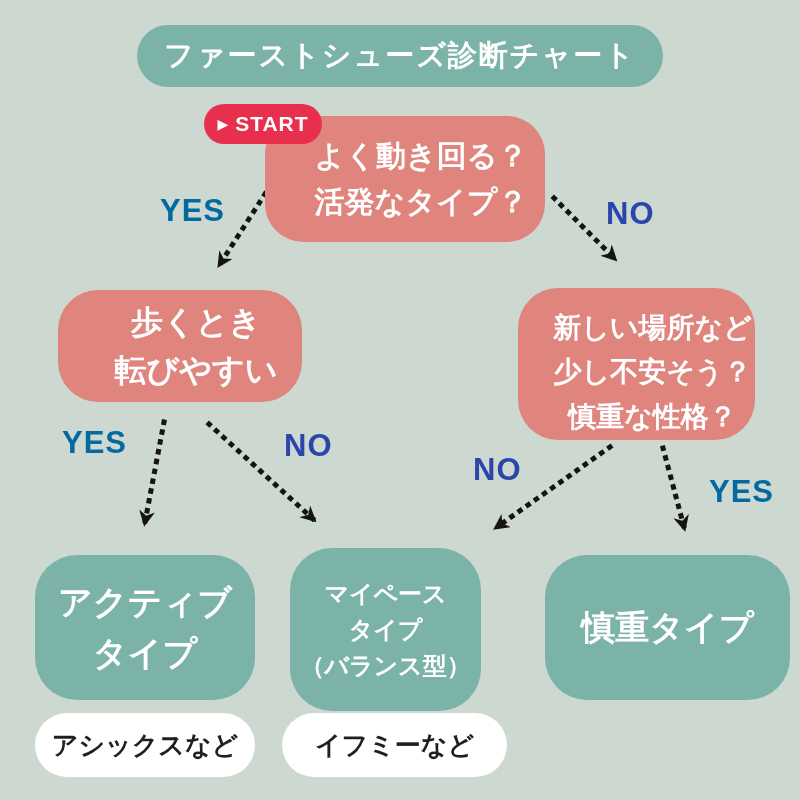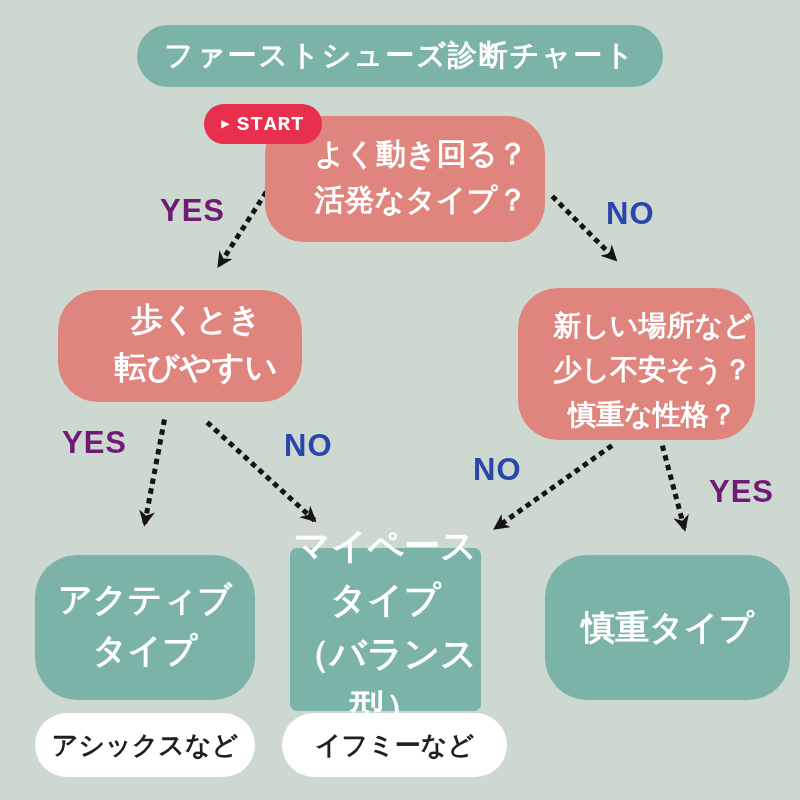--- a/index.html
+++ b/index.html
@@ -13,21 +13,20 @@
     background:#cdd9d0;
     overflow:hidden;
   }
   .node{
     position:absolute;
     display:flex;align-items:center;justify-content:center;
     text-align:center;
     white-space:pre-line;
     font-weight:700;
     box-sizing:border-box;
-    font-family:Liberation Mono, monospace;
   }
   .title-banner{
     left:137px;top:25px;width:526px;height:62px;
     background:#7cb3a9;border-radius:31px;
     color:#ffffff;font-size:29px;letter-spacing:2px;
   }
   .start-badge{
     left:204px;top:104px;width:118px;height:40px;
     background:#e8304e;border-radius:20px;
     color:#ffffff;font-size:21px;letter-spacing:1px;
@@ -37,32 +36,32 @@
   .q-box{
     background:#e0847e;color:#ffffff;z-index:2;padding-left:32px;
   }
   .q1{left:265px;top:116px;width:280px;height:126px;border-radius:38px;font-size:30px;line-height:1.55;}
   .q-left{left:58px;top:290px;width:244px;height:112px;border-radius:40px;font-size:32px;line-height:1.5;}
   .q-right{left:518px;top:288px;width:237px;height:152px;border-radius:40px;font-size:28px;line-height:1.6;align-items:flex-end;}
   .result-box{
     background:#7cb3a9;color:#ffffff;border-radius:42px;
   }
   .res-a{left:35px;top:555px;width:220px;height:145px;font-size:34px;line-height:1.5;}
-  .res-b{left:290px;top:548px;width:191px;height:163px;font-size:36px;line-height:1.5;border-radius:7px;}
+  .res-b{left:290px;top:548px;width:191px;height:163px;font-size:24px;line-height:1.5;}
   .res-c{left:545px;top:555px;width:245px;height:145px;font-size:34px;}
   .brand-pill{
     background:#ffffff;color:#1f1f1f;
   }
   .pill-a{left:35px;top:713px;width:220px;height:64px;border-radius:32px;font-size:26px;}
   .pill-b{left:282px;top:713px;width:225px;height:64px;border-radius:32px;font-size:26px;}
   .pill-c{left:557px;top:697px;width:233px;height:90px;border-radius:45px;font-size:24px;line-height:1.45;}
   .edge-label{
     position:absolute;font-weight:700;font-size:31px;letter-spacing:1px;z-index:2;
   }
-  .lbl-yes{color:#701a75;}
+  .lbl-yes{color:#0369a1;}
   .lbl-no{color:#2a46ab;}
   .yes1{left:160px;top:193px;}
   .no1{left:606px;top:196px;}
   .yes2{left:62px;top:425px;}
   .no2{left:284px;top:428px;}
   .no3{left:473px;top:452px;}
   .yes3{left:709px;top:474px;}
   .arrows{
     position:absolute;left:0;top:0;width:800px;height:800px;
     z-index:1;pointer-events:none;

